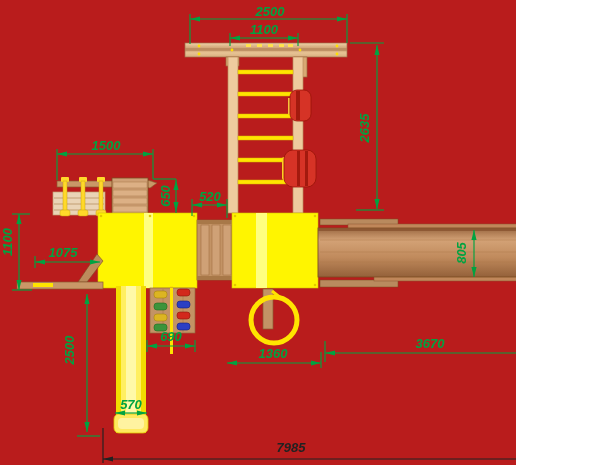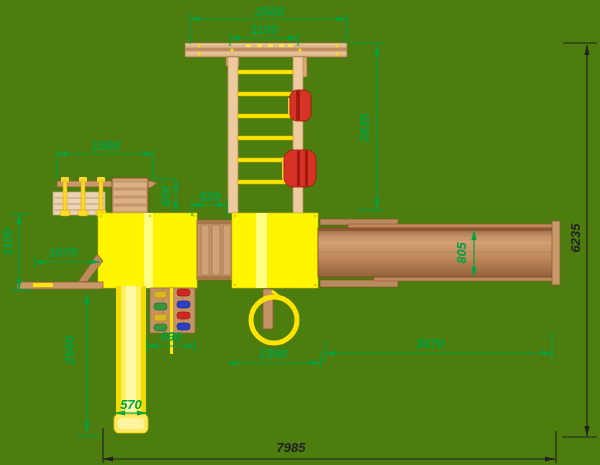--- a/index.html
+++ b/index.html
@@ -1,16 +1,16 @@
 <!DOCTYPE html>
 <html><head>
 <meta charset="utf-8">
 <style>
   html,body{margin:0;padding:0;background:#ffffff;}
-  .stage{width:600px;height:465px;position:relative;background:#4d7c0f;overflow:hidden;}
+  .stage{width:516px;height:465px;position:relative;background:#b91c1c;overflow:hidden;}
   svg{display:block;}
   .lg{stroke:#00A341;stroke-width:1.15;fill:none;}
   .lk{stroke:#222222;stroke-width:1.15;fill:none;}
   .ag{fill:#00A341;stroke:none;}
   .ak{fill:#222222;stroke:none;}
   .tg{fill:#00A341;font:italic bold 13px "Liberation Sans", sans-serif;text-anchor:middle;}
   .tk{fill:#222222;font:italic bold 13px "Liberation Sans", sans-serif;text-anchor:middle;}
   .woodline{stroke:#A87848;stroke-width:0.6;}
 </style>
 </head>

